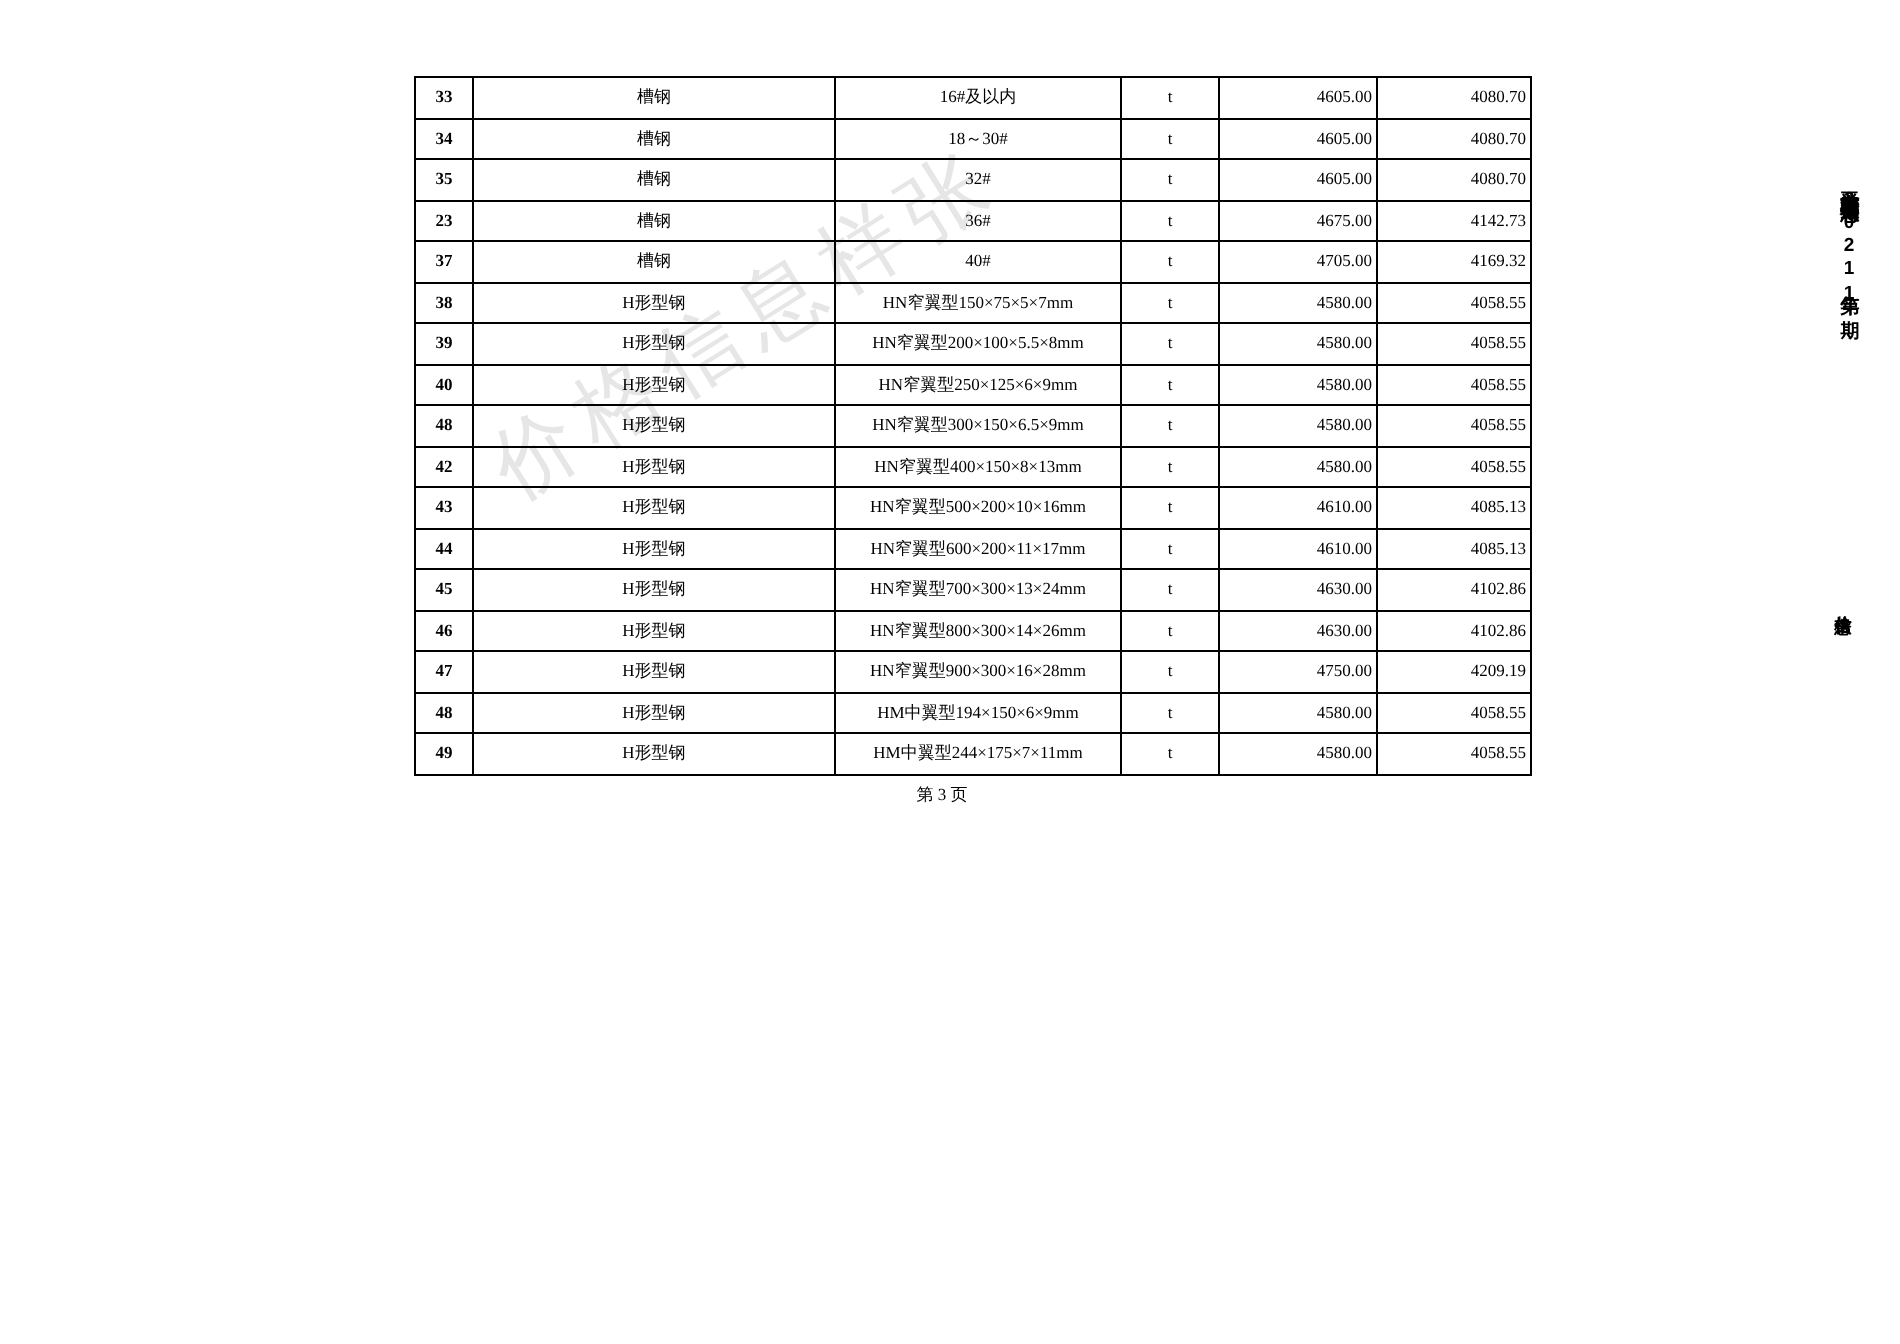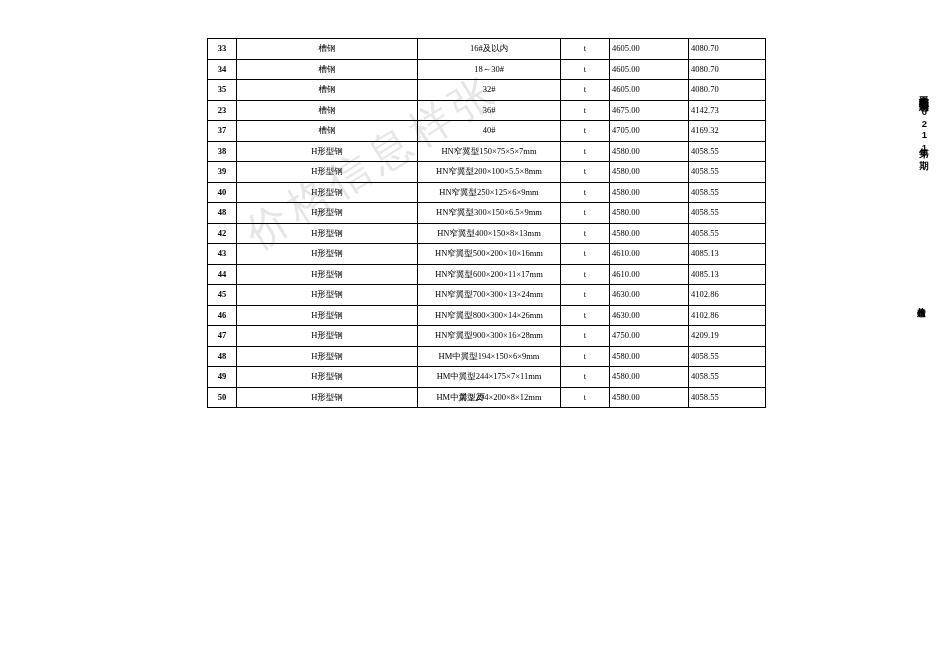--- a/index.html
+++ b/index.html
@@ -61,33 +61,32 @@
     color: #000000;
     padding: 0 2px;
     line-height: 1.1;
     overflow: hidden;
     white-space: nowrap;
   }
   .c-no    { width: 24px;  text-align: center; font-weight: bold; }
   .c-name  { width: 176px; text-align: center; }
   .c-spec  { width: 138px; text-align: center; }
   .c-unit  { width: 44px;  text-align: center; }
-  .c-p1    { width: 74px;  text-align: left; }
-  .c-p2    { width: 72px;  text-align: left; margin-top: 12px; }
+  .c-p1    { width: 74px;  text-align: right; }
+  .c-p2    { width: 72px;  text-align: right; margin-top: 12px; }
 
   .pagenum {
     position: absolute;
     left: 207px;
     top: 392px;
     width: 528px;
     text-align: center;
     font-size: 8.5px;
     color: #000;
     z-index: 10;
-    font-style: italic;
   }
 
   
   .side-text {
     position: absolute;
     z-index: 10;
     writing-mode: vertical-rl;
     text-orientation: upright;
     font-family: "Liberation Sans", sans-serif;
     color: #000;
@@ -248,28 +247,20 @@
           <td class="c-p2">4058.55</td>
         </tr>
         <tr>
           <td class="c-no">49</td>
           <td class="c-name">H形型钢</td>
           <td class="c-spec">HM中翼型244×175×7×11mm</td>
           <td class="c-unit">t</td>
           <td class="c-p1">4580.00</td>
           <td class="c-p2">4058.55</td>
         </tr>
-        <tr>
-          <td class="c-no">50</td>
-          <td class="c-name">H形型钢</td>
-          <td class="c-spec">HM中翼型294×200×8×12mm</td>
-          <td class="c-unit">t</td>
-          <td class="c-p1">4580.00</td>
-          <td class="c-p2">4058.55</td>
-        </tr>
       </tbody>
   </table>
 
   <div class="pagenum">第 3 页</div>
 
   <div class="side-text side-title">晋中市建筑工程造价信息期刊2021年第1期</div>
   <div class="side-text side-sub">价格信息</div>
 
 </div>
 

